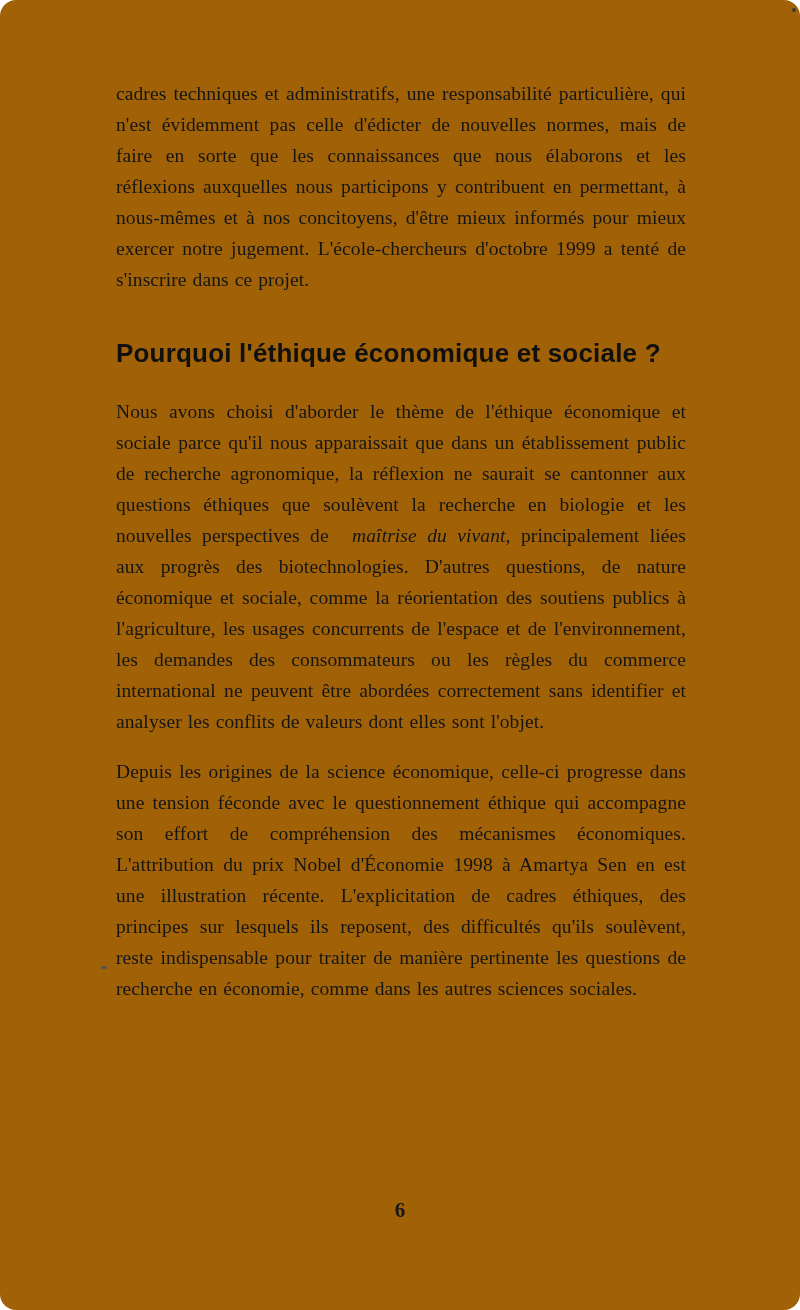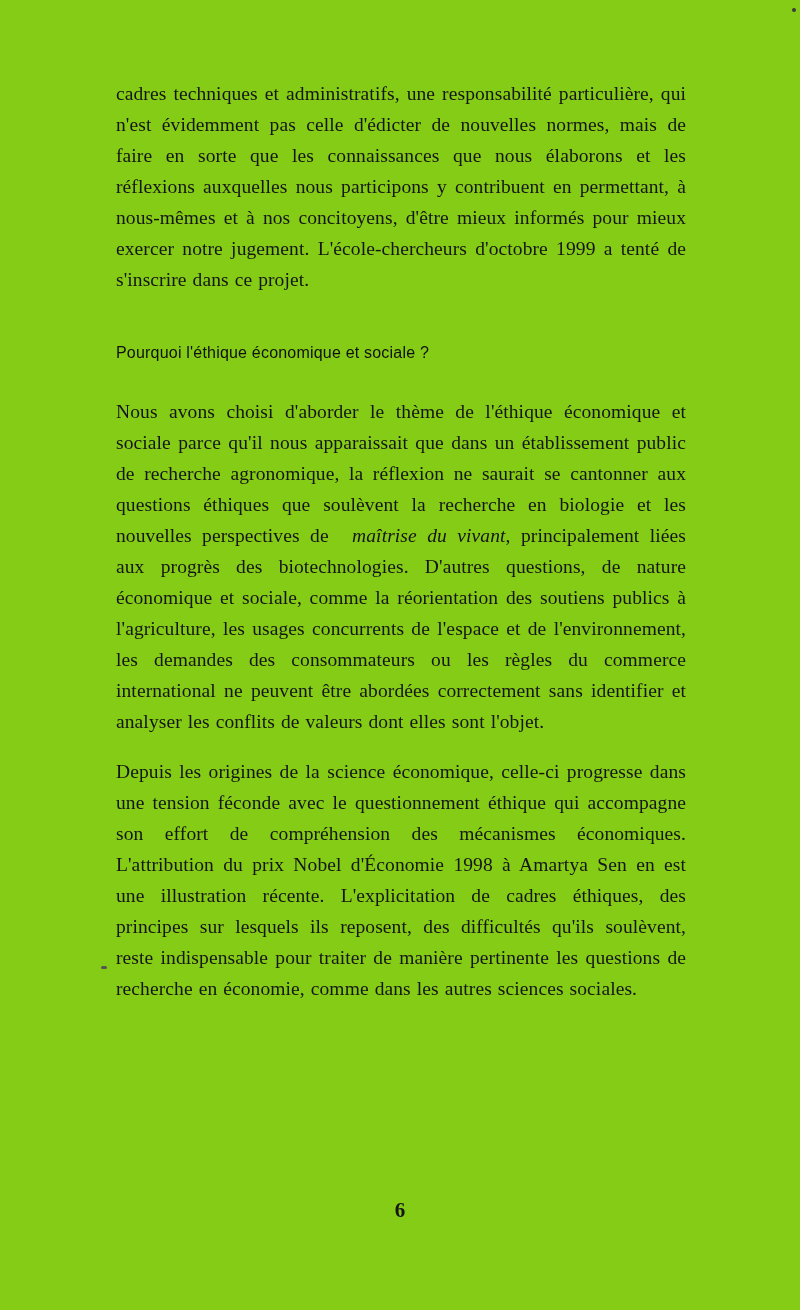--- a/index.html
+++ b/index.html
@@ -4,24 +4,25 @@
 <style>
   html, body {
     margin: 0;
     padding: 0;
     background: #ffffff;
   }
   .page {
     position: relative;
     width: 800px;
     height: 1310px;
-    background: #84cc16;
+    background: #a16207;
     overflow: hidden;
     font-family: "Liberation Serif", serif;
     color: #141414;
+    border-radius: 16px;
   }
   .text-block {
     position: absolute;
     left: 116px;
     top: 78px;
     width: 570px;
   }
   .body-para {
     margin: 0 0 19px 0;
     font-size: 19.5px;
@@ -31,22 +32,22 @@
     word-spacing: 1px;
     color: #151515;
   }
   .body-para em {
     font-style: italic;
     margin-left: 13px;
   }
   .section-heading {
     margin: 45px 0 30px 0;
     font-family: "Liberation Sans", sans-serif;
-    font-weight: 400;
-    font-size: 16px;
+    font-weight: 700;
+    font-size: 26px;
     line-height: 26px;
     letter-spacing: 0.2px;
     color: #101010;
     text-align: left;
   }
   .page-number {
     position: absolute;
     left: 0;
     top: 1198px;
     width: 800px;

